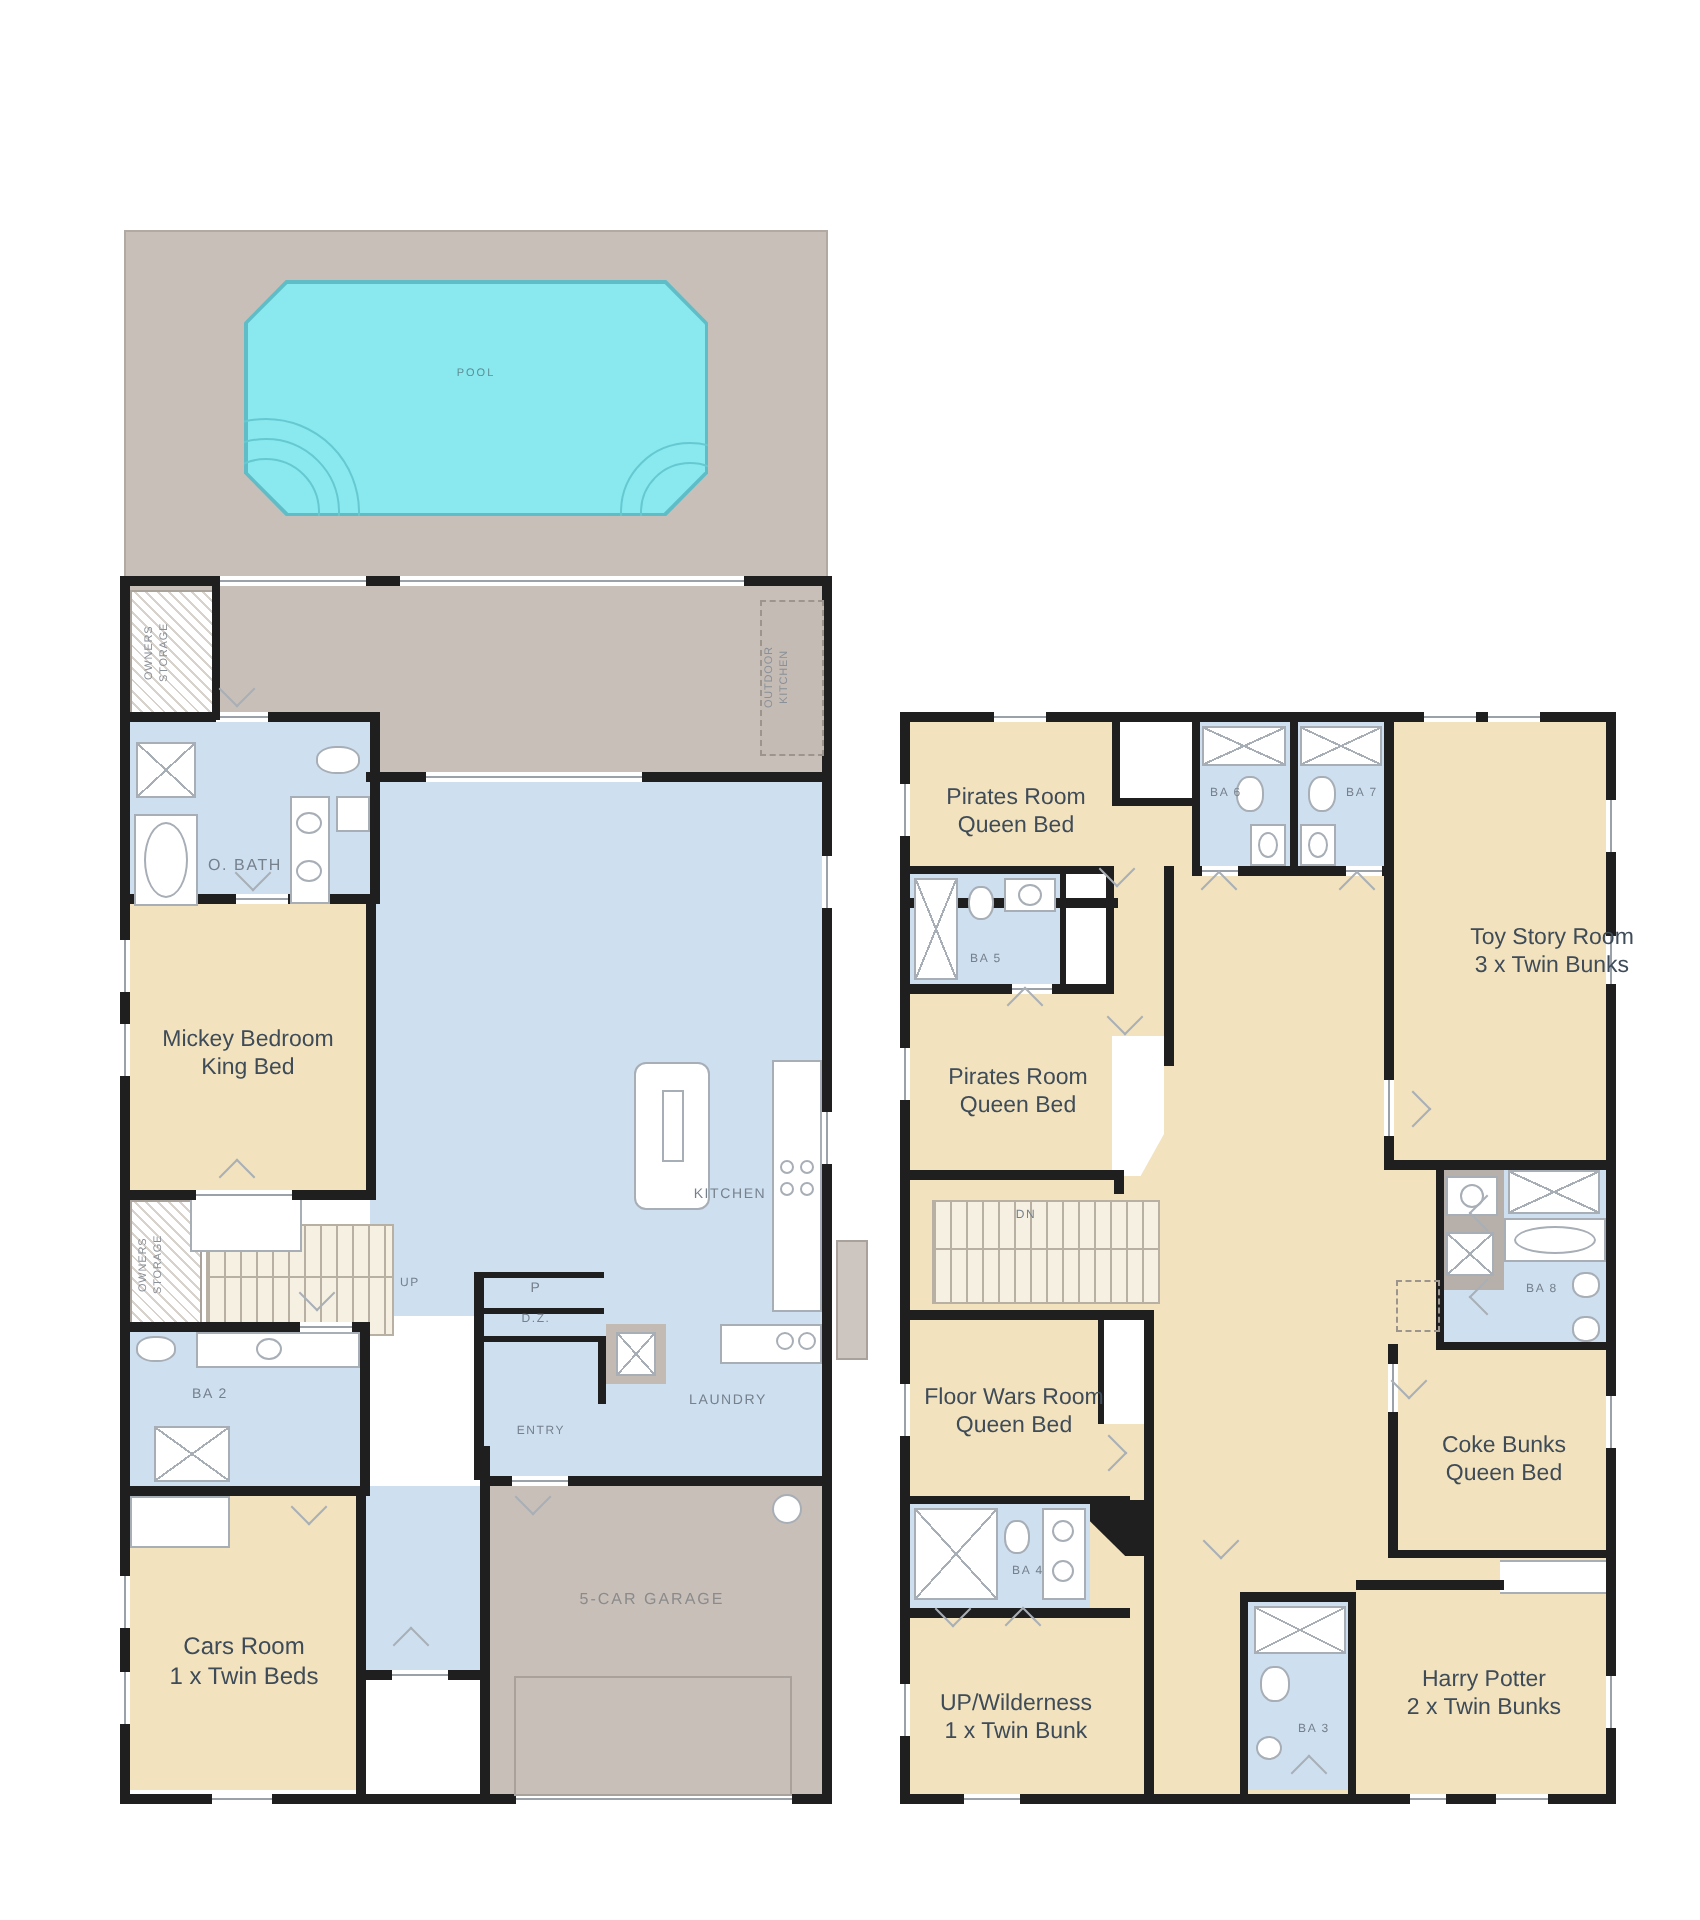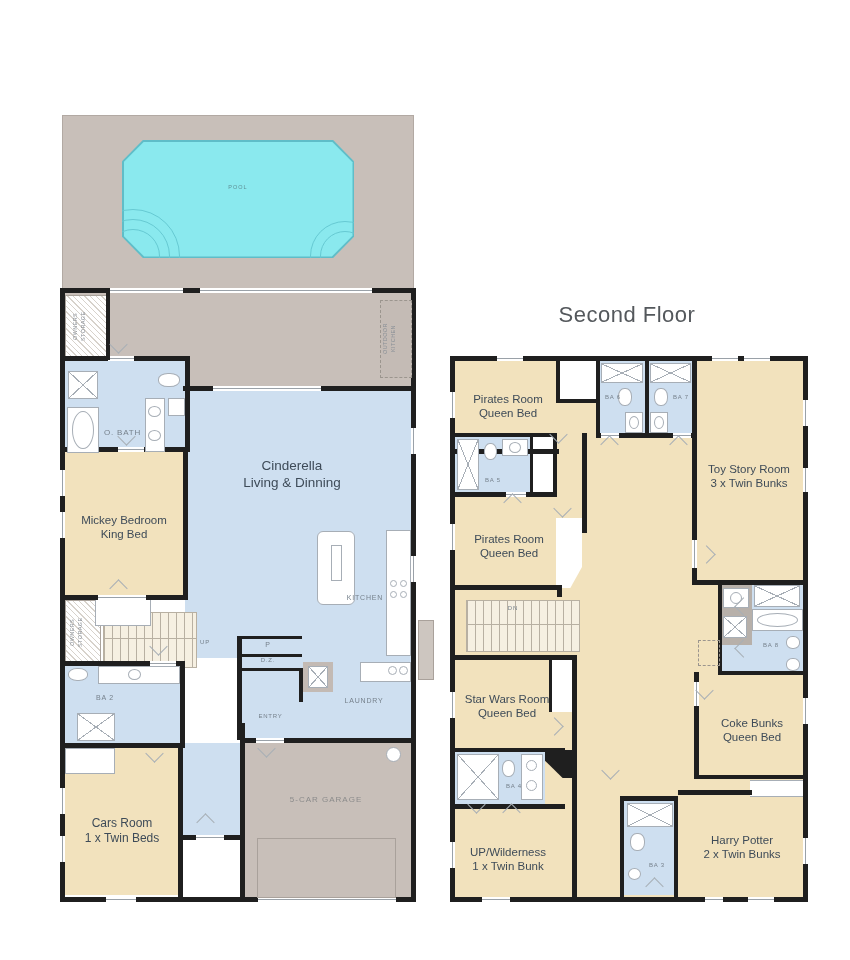--- a/index.html
+++ b/index.html
@@ -185,36 +185,33 @@
   <div class="a dv" style="left:199px;top:816px;transform:rotate(-135deg);"></div>
   <div class="a dv" style="left:260px;top:742px;transform:rotate(45deg);"></div>
 
   <div class="a vl" style="left:72px;top:300px;height:52px;width:28px;">OWNERS
 STORAGE</div>
   <div class="a vl" style="left:382px;top:306px;height:66px;width:28px;">OUTDOOR
 KITCHEN</div>
   <div class="a sm" style="left:95px;top:428px;width:55px;font-size:8px;">O. BATH</div>
   <div class="a lb" style="left:70px;top:513px;width:108px;">Mickey Bedroom
 King Bed</div>
-  <div class="a lb lb2" style="left:232px;top:458px;width:120px;">Cinderella
-Living &amp; Dinning</div>
   <div class="a sm" style="left:330px;top:594px;width:70px;">KITCHEN</div>
   <div class="a sm xs" style="left:196px;top:639px;width:18px;">UP</div>
   <div class="a vl" style="left:69px;top:606px;height:52px;width:28px;">OWNERS
 STORAGE</div>
   <div class="a sm" style="left:90px;top:694px;width:30px;">BA 2</div>
   <div class="a sm" style="left:237px;top:641px;width:62px;">P</div>
   <div class="a sm xs" style="left:237px;top:657px;width:62px;">D.Z.</div>
   <div class="a sm xs" style="left:243px;top:713px;width:55px;">ENTRY</div>
   <div class="a sm" style="left:328px;top:697px;width:72px;">LAUNDRY</div>
   <div class="a lb" style="left:72px;top:816px;width:100px;font-size:12px;">Cars Room
 1 x Twin Beds</div>
   <div class="a gar" style="left:278px;top:795px;width:96px;">5-CAR GARAGE</div>
 
-  <div class="a title" style="left:537px;top:302px;width:180px;">Second Floor</div>
 
   <div class="a" style="left:450px;top:356px;width:358px;height:546px;background:#f2e2bd;border:5px solid #1f1f1f;"></div>
 
   <div class="a" style="left:600px;top:361px;width:45px;height:72px;background:#cedff0;"></div>
   <div class="a" style="left:649px;top:361px;width:43px;height:72px;background:#cedff0;"></div>
   <div class="a cb" style="left:560px;top:361px;width:36px;height:38px;border:none;background:#fff;"></div>
   <div class="a" style="left:455px;top:437px;width:75px;height:55px;background:#cedff0;"></div>
   <div class="a cb" style="left:533px;top:437px;width:20px;height:55px;border:none;background:#fff;"></div>
   <div class="a cb" style="left:556px;top:518px;width:26px;height:70px;border:none;background:#fff;clip-path:polygon(0 0,100% 0,100% 70%,55% 100%,0 100%);"></div>
   <div class="a st" style="left:466px;top:600px;width:114px;height:52px;"></div>
@@ -357,28 +354,28 @@
   <div class="a dv" style="left:604px;top:764px;transform:rotate(45deg);"></div>
   <div class="a dv" style="left:698px;top:684px;transform:rotate(45deg);"></div>
   <div class="a dv" style="left:737px;top:600px;transform:rotate(135deg);"></div>
   <div class="a dv" style="left:737px;top:642px;transform:rotate(135deg);"></div>
   <div class="a dv" style="left:648px;top:880px;transform:rotate(-135deg);"></div>
 
   <div class="a lb" style="left:458px;top:392px;width:100px;">Pirates Room
 Queen Bed</div>
   <div class="a sm xs" style="left:600px;top:394px;width:26px;">BA 6</div>
   <div class="a sm xs" style="left:668px;top:394px;width:26px;">BA 7</div>
-  <div class="a lb" style="left:698px;top:462px;width:102px;">Toy Story Room
+  <div class="a lb" style="left:725px;top:462px;width:102px;">Toy Story Room
 3 x Twin Bunks</div>
   <div class="a sm xs" style="left:480px;top:477px;width:26px;">BA 5</div>
   <div class="a lb" style="left:462px;top:532px;width:94px;">Pirates Room
 Queen Bed</div>
   <div class="a sm xs" style="left:503px;top:605px;width:20px;">DN</div>
   <div class="a sm xs" style="left:758px;top:642px;width:26px;">BA 8</div>
-  <div class="a lb" style="left:458px;top:692px;width:98px;">Star Wars Room
+  <div class="a lb" style="left:458px;top:692px;width:98px;">Floor Wars Room
 Queen Bed</div>
   <div class="a lb" style="left:706px;top:716px;width:92px;">Coke Bunks
 Queen Bed</div>
   <div class="a sm xs" style="left:501px;top:783px;width:26px;">BA 4</div>
   <div class="a lb" style="left:458px;top:845px;width:100px;">UP/Wilderness
 1 x Twin Bunk</div>
   <div class="a sm xs" style="left:644px;top:862px;width:26px;">BA 3</div>
   <div class="a lb" style="left:692px;top:833px;width:100px;">Harry Potter
 2 x Twin Bunks</div>
 

